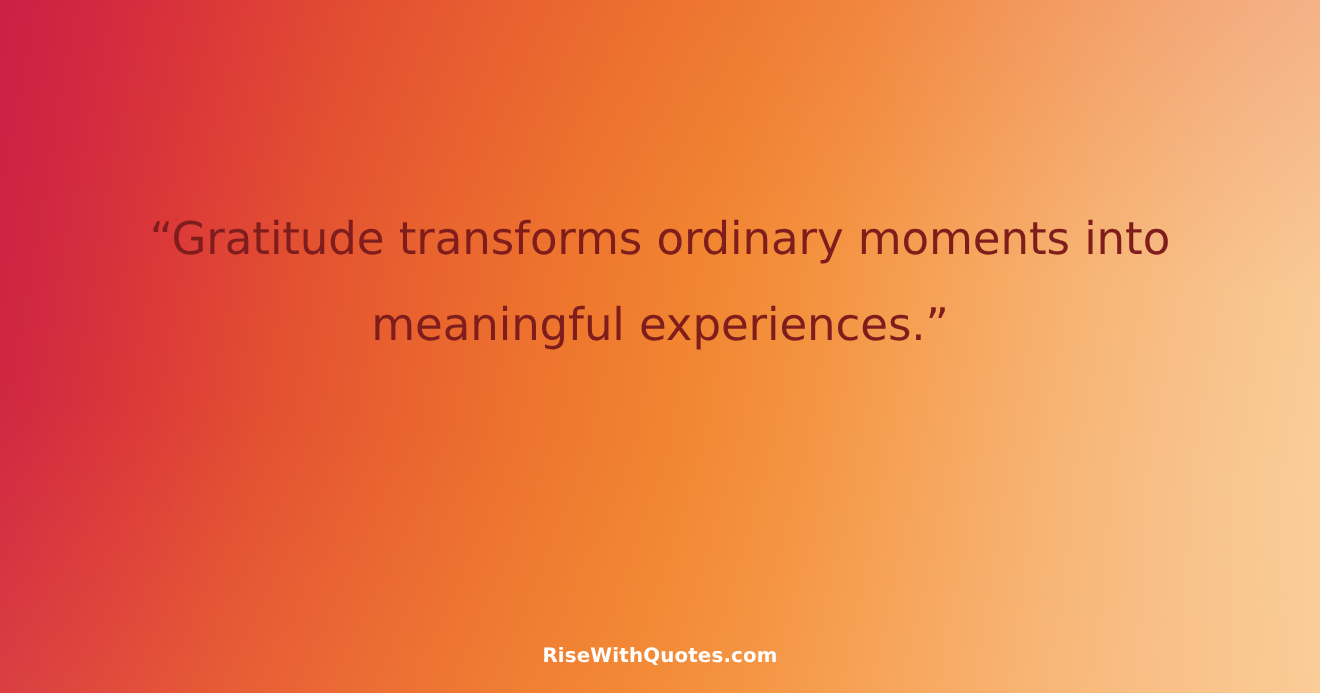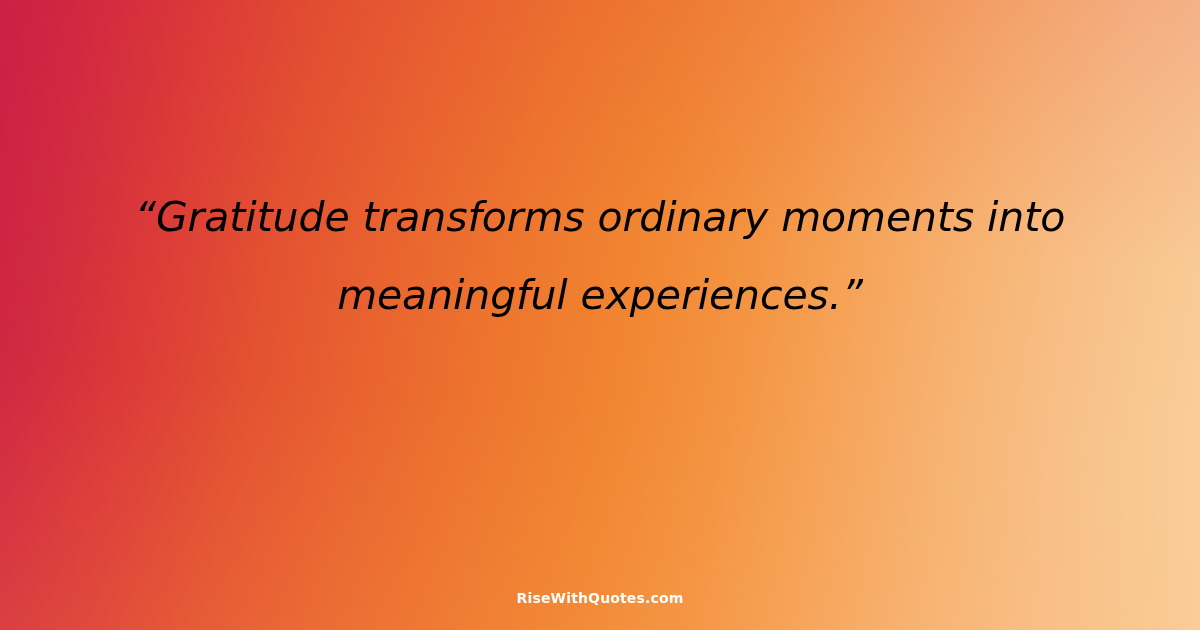--- a/index.html
+++ b/index.html
@@ -73,43 +73,42 @@
     right: 0;
     top: 178px;
     padding: 0 62px;
     box-sizing: border-box;
     text-align: center;
   }
 
   .quote-text {
     margin: 0;
     font-family: "DejaVu Sans", sans-serif;
-    font-style: italic;
     font-weight: 400;
     font-size: 41px;
     line-height: 78px;
     letter-spacing: -0.1px;
-    color: #000000;
+    color: #7f1d1d;
     text-rendering: optimizeLegibility;
   }
 
   
   .site-footer {
     position: absolute;
     left: 0;
     right: 0;
     bottom: 23px;
     text-align: center;
   }
 
   .site-name {
     font-family: "DejaVu Sans", sans-serif;
     font-style: normal;
     font-weight: 700;
-    font-size: 14px;
+    font-size: 18px;
     letter-spacing: 0.15px;
     color: #FFFFFF;
   }
 </style>
 </head>
 <body>
 
 <div class="quote-card">
 
   <div class="gradient-layer"></div>

